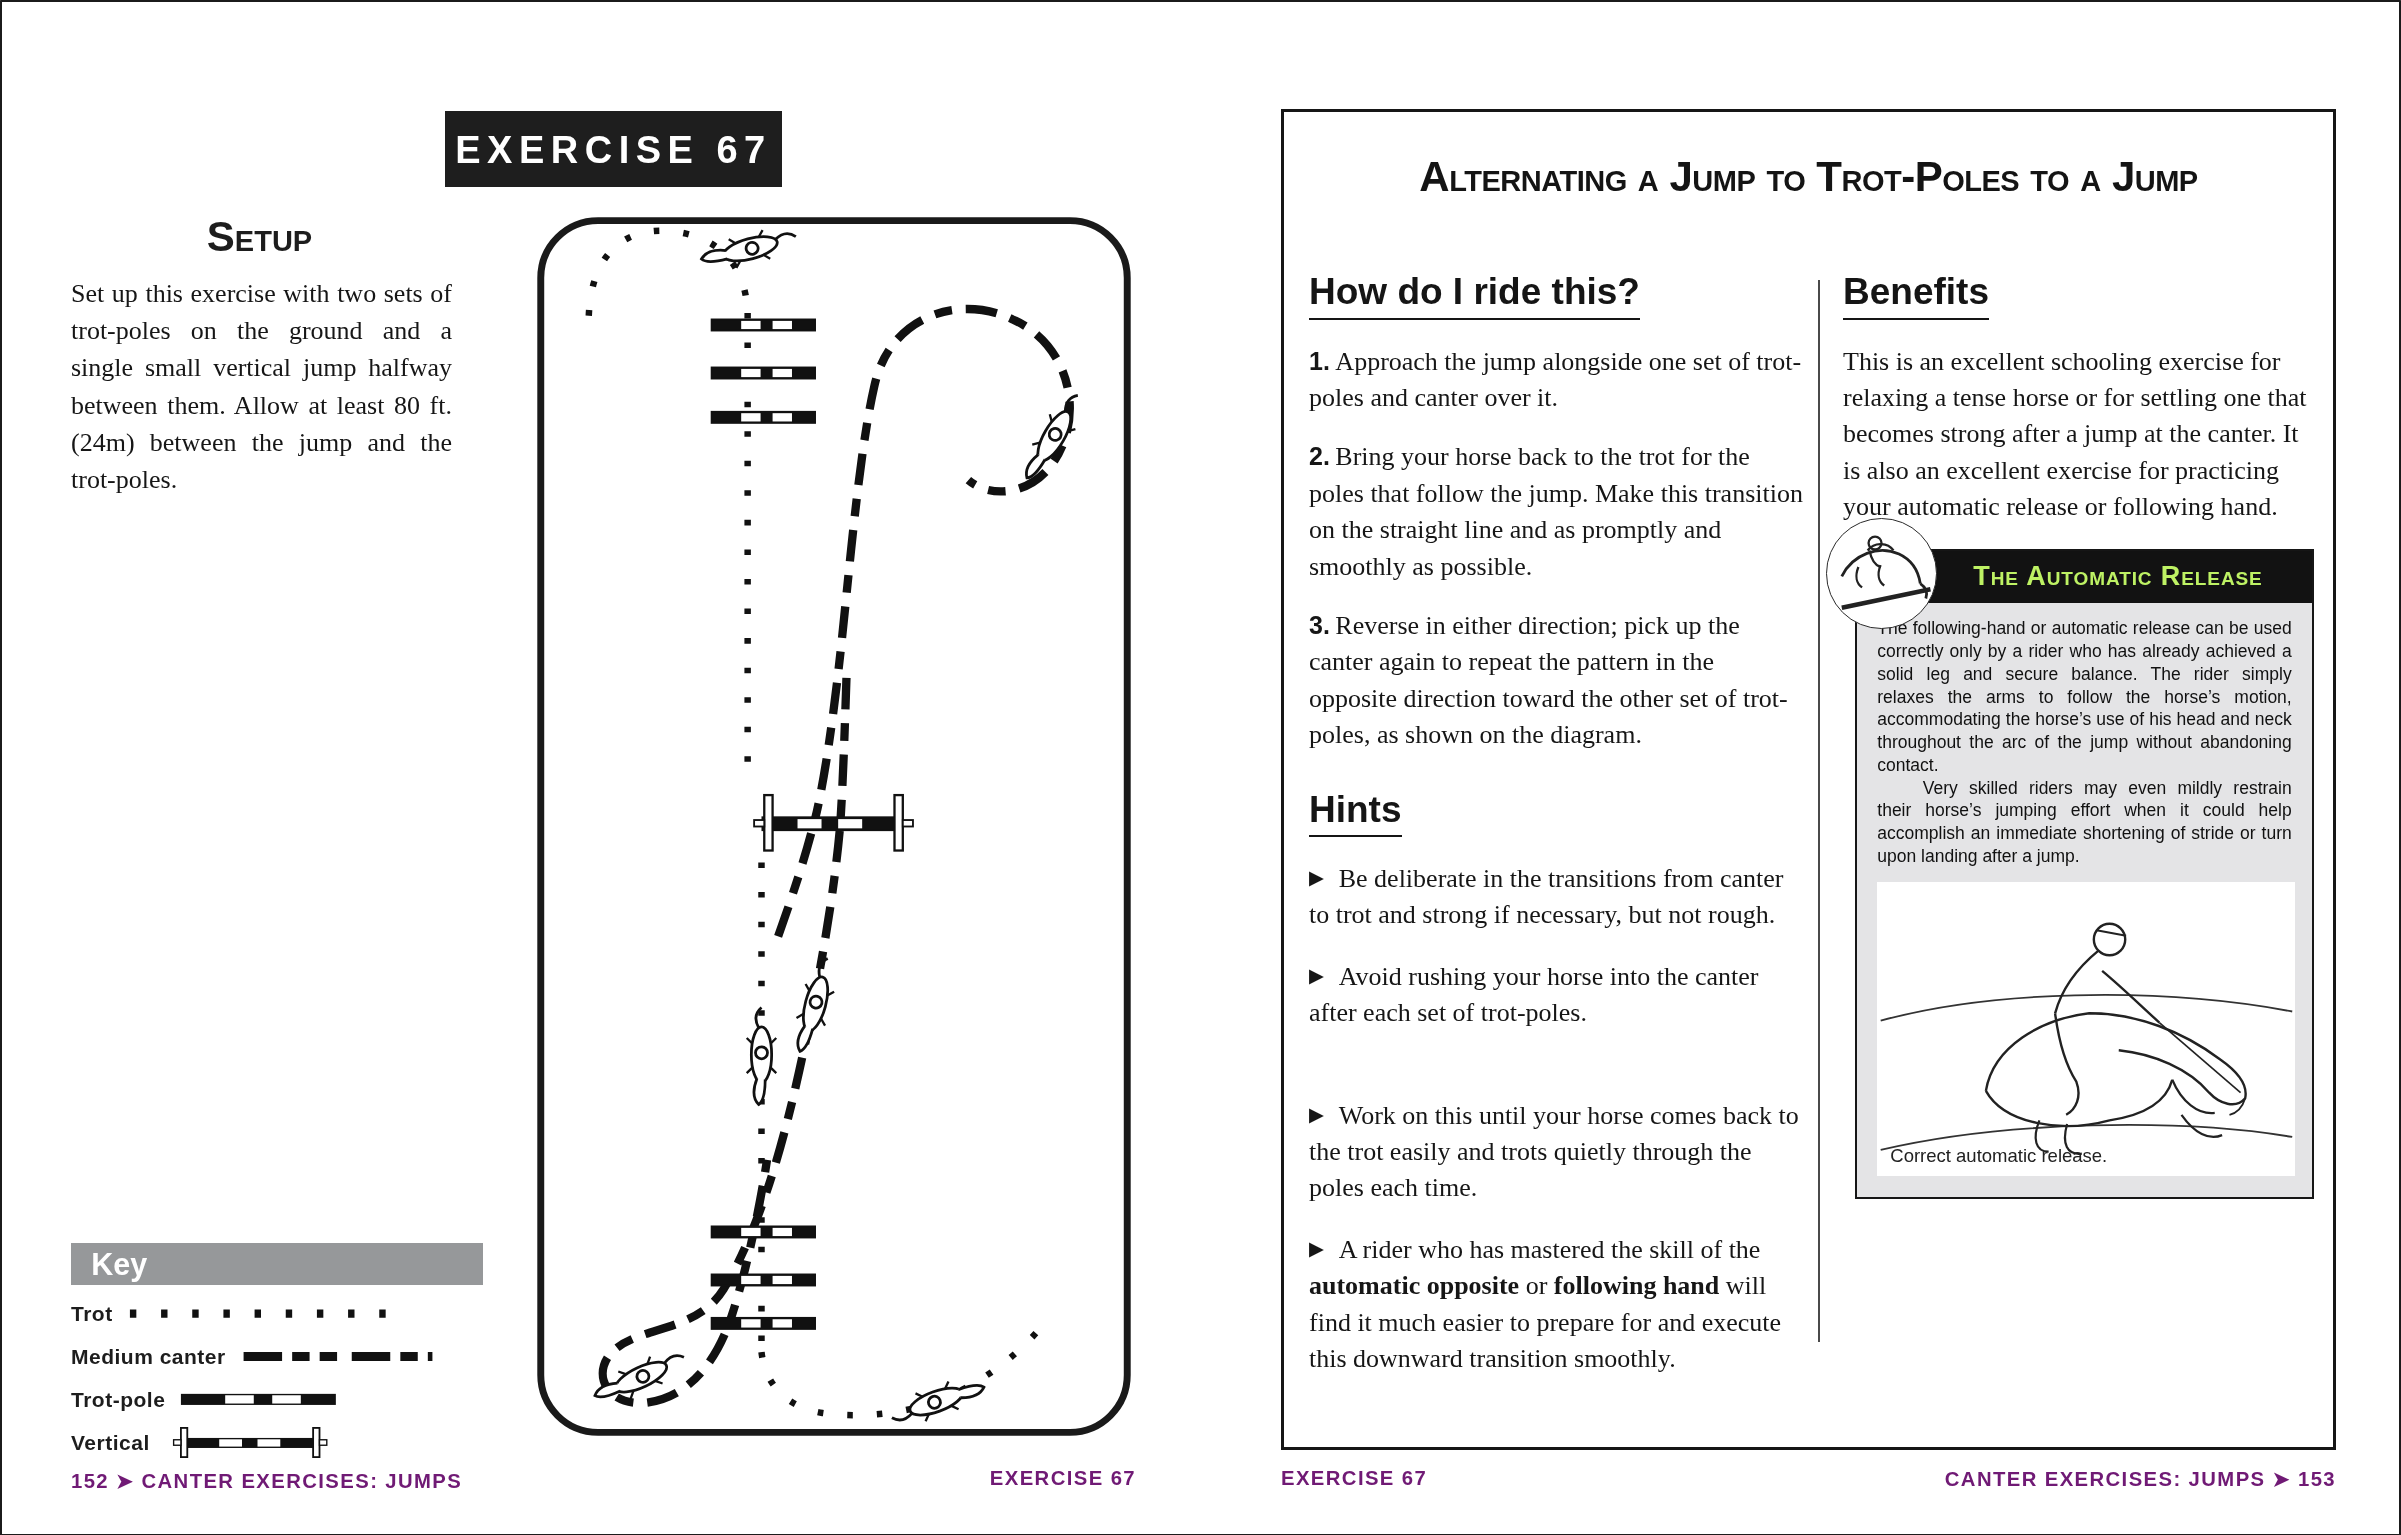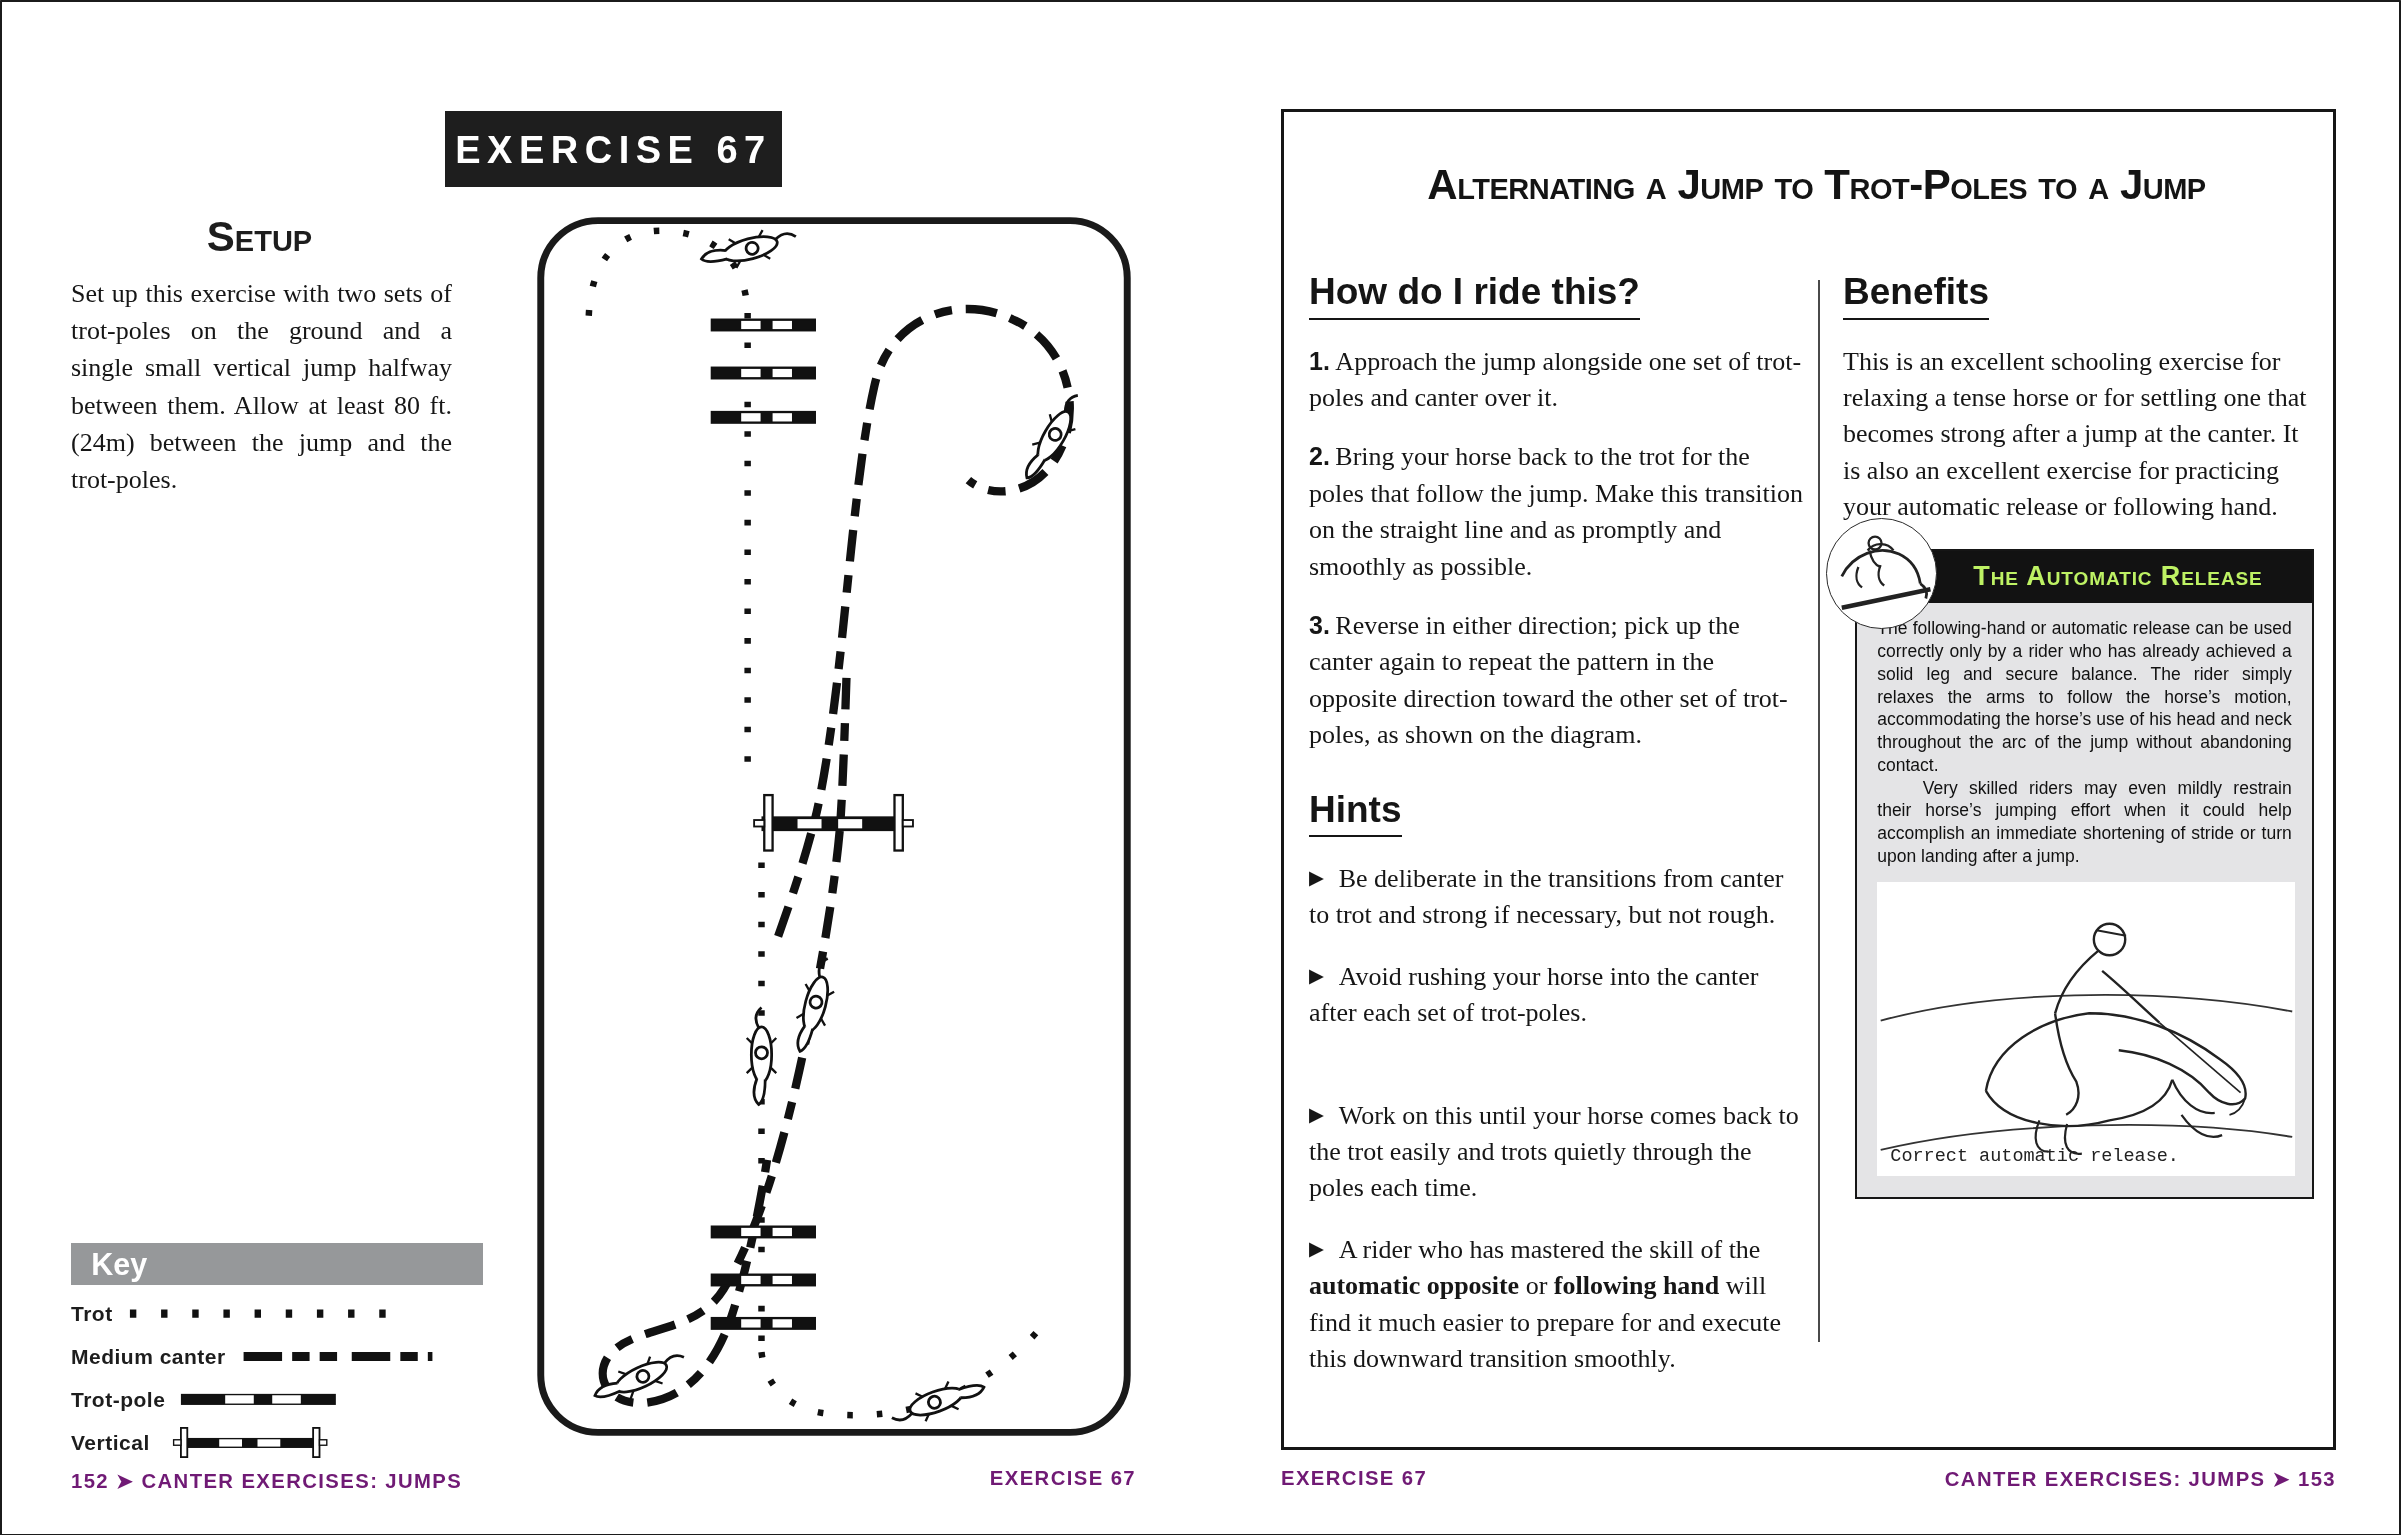--- a/index.html
+++ b/index.html
@@ -28,21 +28,21 @@
   .key-label{font-family:"Liberation Sans",sans-serif;font-weight:700;font-size:21px;
              letter-spacing:0.5px;color:#1d1d1d;white-space:nowrap;}
   .foot{position:absolute;font-family:"Liberation Sans",sans-serif;font-weight:700;
         font-size:20.3px;letter-spacing:1.4px;color:#701a75;}
   .fl{left:69px;top:1467px;}
   .fr{left:831px;top:1465px;width:303px;text-align:right;}
 
   
   .rp-box{position:absolute;left:1279px;top:107px;width:1055px;height:1341px;
           border:3.7px solid #161616;box-sizing:border-box;}
-  .rp-title{position:absolute;left:0;top:41px;width:100%;margin:8px;text-align:center;
+  .rp-title{position:absolute;left:0;top:41px;width:100%;margin:0;text-align:center;
             font-family:"Liberation Sans",sans-serif;font-weight:700;font-size:42px;
             font-variant:small-caps;letter-spacing:-0.5px;color:#141414;}
   .col-div{position:absolute;left:534px;top:168px;width:1.8px;height:1062px;background:#4a4a4a;}
   .col{position:absolute;top:159px;}
   .col-l{left:25px;width:495px;}
   .col-r{left:559px;width:473px;}
   .h2u{margin:0 0 24px 0;font-size:37px;font-family:"Liberation Sans",sans-serif;
        font-weight:700;color:#151515;}
   .hu{display:inline-block;border-bottom:2.8px solid #151515;padding-bottom:4.6px;}
   .step{margin:0 0 23px 0;font-size:26px;line-height:1.4;text-align:left;}
@@ -60,21 +60,21 @@
   .ar-head{height:52px;margin:0 -20.3px 14.8px -20.3px;background:#121212;display:flex;
            align-items:center;justify-content:center;padding-left:67px;}
   .ar-head span{color:#bef264;font-family:"Liberation Sans",sans-serif;font-weight:700;
                 font-size:27px;font-variant:small-caps;letter-spacing:0.9px;}
   .ar-vignette{position:absolute;left:-31px;top:-33px;width:109px;height:109px;border-radius:50%;
                background:#fff;border:1.8px solid #2a2a2a;overflow:hidden;z-index:3;}
   .ar-p{margin:0;font-family:"Liberation Sans",sans-serif;font-size:17.5px;line-height:1.3;
         text-align:justify;color:#111;}
   .ar-p.ind{text-indent:2.6em;}
   .ar-img{position:relative;margin-top:14.8px;width:418px;height:294px;background:#fff;}
-  .ar-cap{position:absolute;left:13px;bottom:9.2px;font-family:Liberation Mono, monospace;
+  .ar-cap{position:absolute;left:13px;bottom:9.2px;font-family:Liberation Sans, sans-serif;
           font-size:18.5px;color:#222;}
   .rfl{left:1279px;top:1465px;}
   .rfr{left:1847px;top:1465px;width:487px;text-align:right;}
   svg{display:block;}
 </style>
 </head>
 <body>
 
 <div class="sheet">
 

